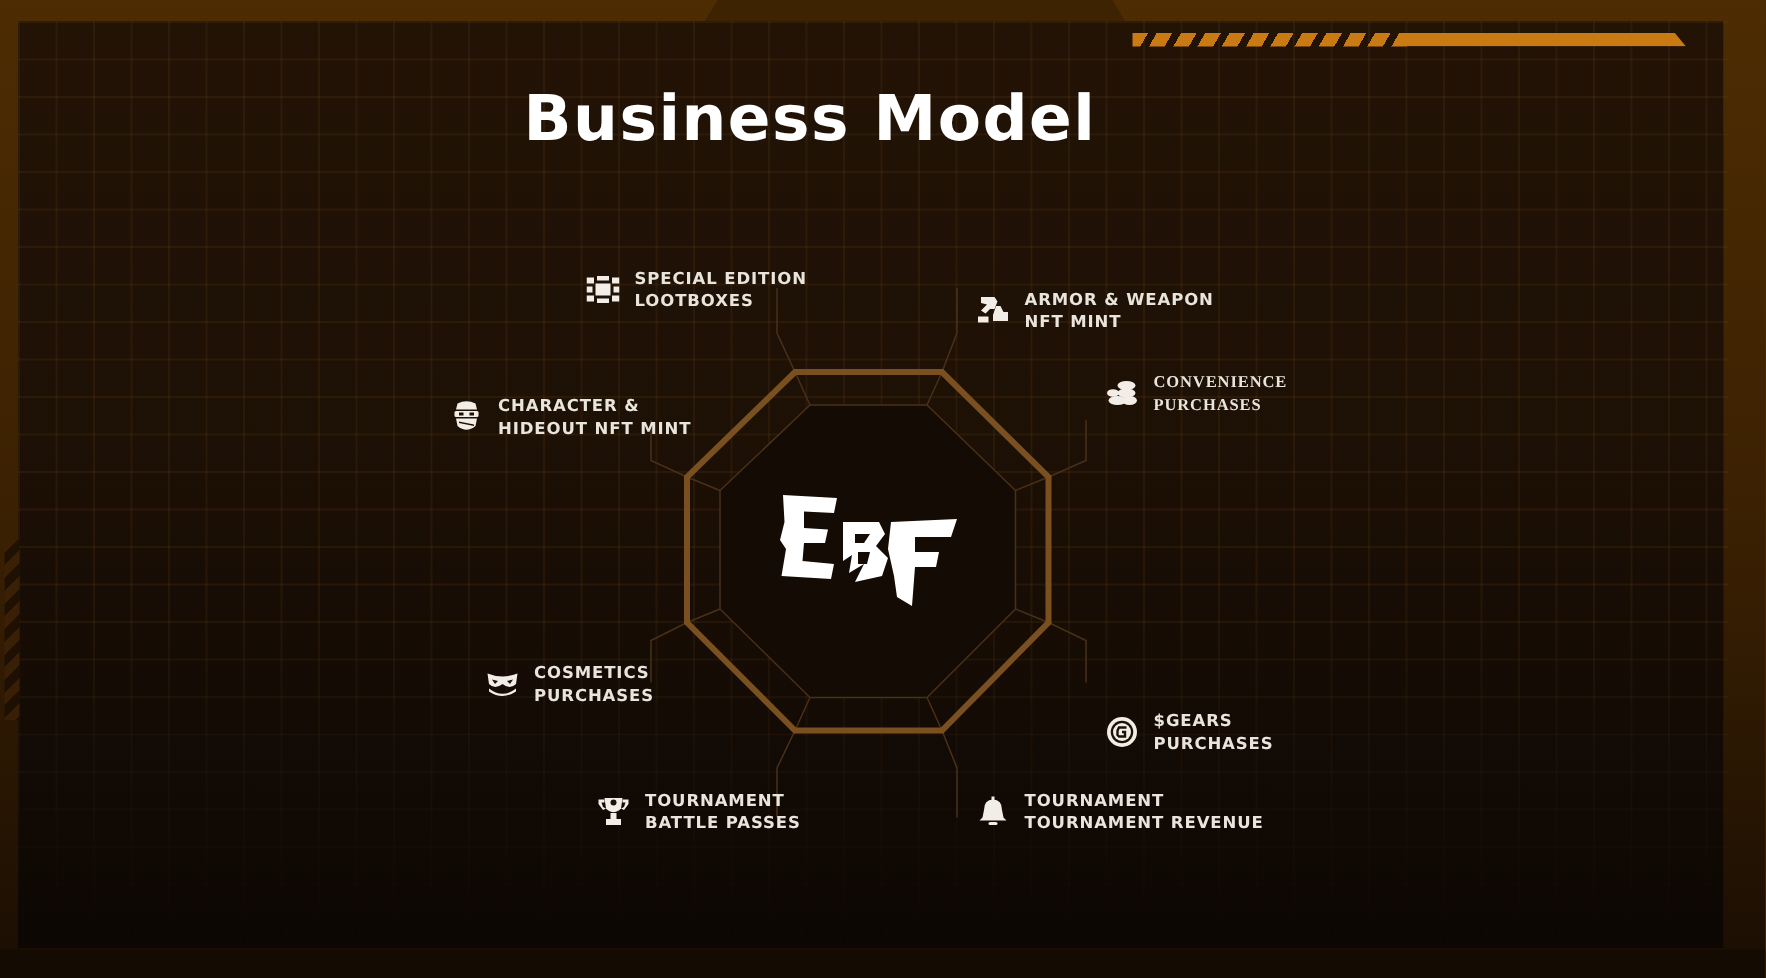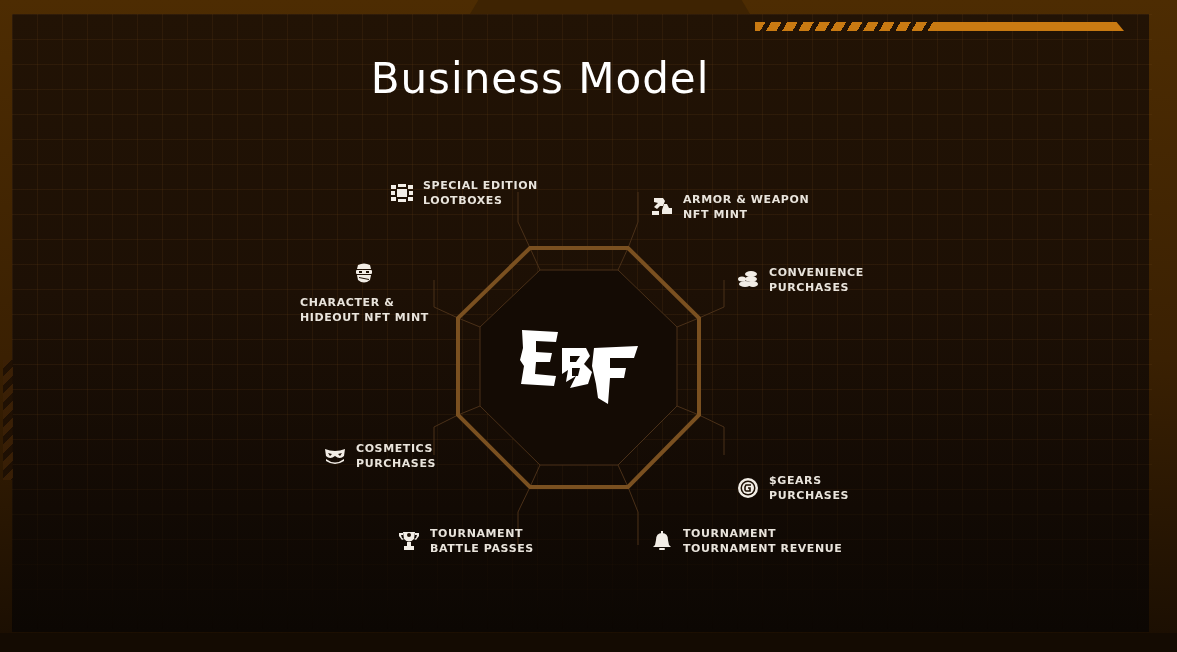--- a/index.html
+++ b/index.html
@@ -44,21 +44,21 @@
     position:absolute; left:3px; top:360px; width:10px; height:120px;
     background:repeating-linear-gradient(135deg,#3b2006 0 6px,#1a0d03 6px 12px);
     opacity:.8;
   }
   .bottom-strip {
     position:absolute; left:0; top:633px; width:1177px; height:19px;
     background:#140b02;
   }
   .title {
     position:absolute; left:0; top:54px; width:1080px; text-align:center;
-    color:#ffffff; font-weight:normal; font-size:42px; letter-spacing:1px;
+    color:#ffffff; font-weight:bold; font-size:42px; letter-spacing:1px;
   }
   svg.diagram { position:absolute; left:0; top:0; }
   .item {
     position:absolute; display:flex; align-items:center; gap:10px;
   }
   .item .icon {
     width:22px; height:22px; display:flex; align-items:center; justify-content:center;
     color:#f2ede6;
   }
   .item .lbl {
@@ -153,38 +153,38 @@
         <path d="M13 7 L16 7 L18 11 L21 11 L21 17 L11 17 L11 13 Z"></path>
         <path d="M1 14 L8 14 L8 18 L1 18 Z"></path>
       </svg>
   </span>
   <div class="lbl">
       <div>ARMOR &amp; WEAPON</div>
       <div>NFT MINT</div>
     </div>
 </div>
 
-<div class="item" style="left:300px; top:263px;flex-direction:column;">
+<div class="item" style="left:300px; top:263px;">
   <span class="icon">
     <svg width="20" height="22" viewBox="0 0 20 22" fill="#f2ede6">
         <path d="M4 2 Q10 -1 16 2 L17 6 L3 6 Z"></path>
         <rect x="2" y="7" width="16" height="4" rx="1"></rect>
         <path d="M3 12 L17 12 L16 17 Q10 22 4 17 Z"></path>
         <rect x="5" y="8" width="3" height="2" fill="#1d1005"></rect>
         <rect x="12" y="8" width="3" height="2" fill="#1d1005"></rect>
         <path d="M5 14 L15 16 L15 17 L5 15 Z" fill="#1d1005"></path>
       </svg>
   </span>
   <div class="lbl">
       <div>CHARACTER &amp;</div>
       <div>HIDEOUT NFT MINT</div>
     </div>
 </div>
 
-<div class="item" style="left:737px; top:265px;">
+<div class="item" style="left:737px; top:248px;font-family:Liberation Serif, serif;">
   <span class="icon">
     <svg width="22" height="20" viewBox="0 0 22 20" fill="#f2ede6">
         <ellipse cx="14" cy="4" rx="6" ry="3"></ellipse>
         <ellipse cx="14" cy="9" rx="6" ry="3"></ellipse>
         <ellipse cx="5" cy="9" rx="4" ry="2.5"></ellipse>
         <ellipse cx="8" cy="14" rx="6" ry="3"></ellipse>
         <ellipse cx="16" cy="14" rx="5" ry="3"></ellipse>
       </svg>
   </span>
   <div class="lbl">

